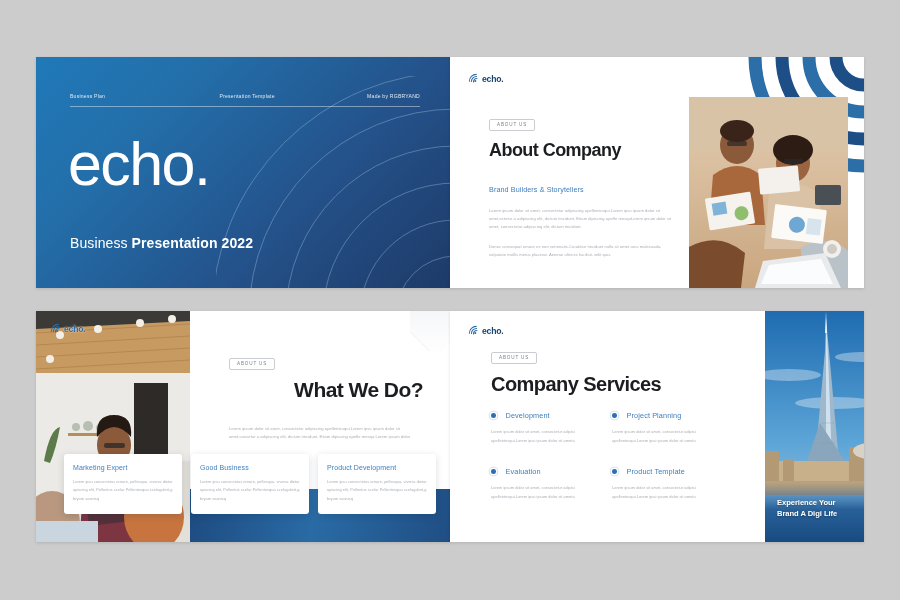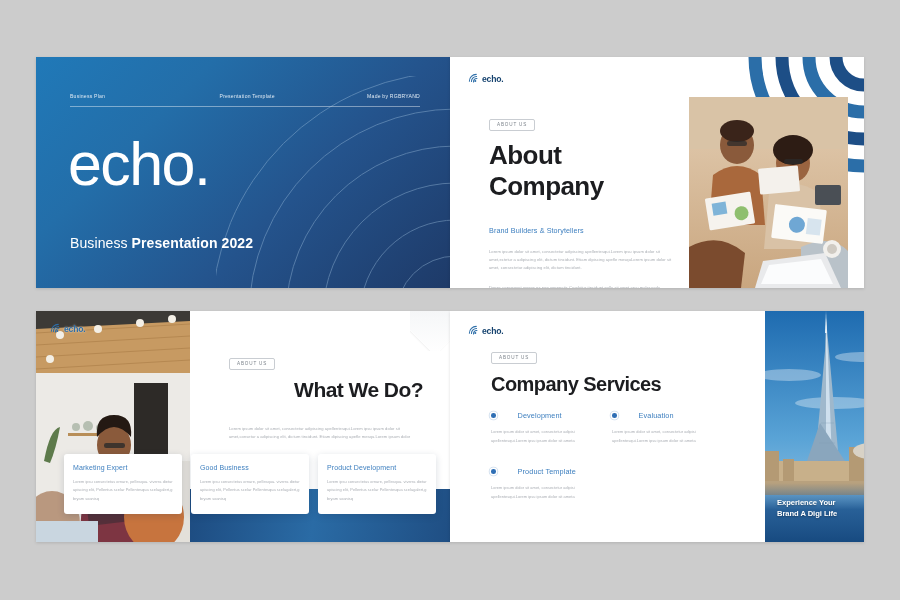--- a/index.html
+++ b/index.html
@@ -43,21 +43,21 @@
   .cover-sub b{font-weight:700;}
 
   
   .logo{display:flex;align-items:center;gap:3px;}
   .logo .mark{width:11px;height:11px;display:block;}
   .logo .word{color:#16436f;font-size:8.6px;font-weight:700;letter-spacing:-.2px;}
   .badge{
     display:inline-block;border:1px solid #c9cdd2;border-radius:2px;
     padding:2.5px 7px;color:#7b828a;font-size:4.6px;letter-spacing:.85px;
   }
-  .h-title{color:#1c1d20;font-size:26px;font-weight:700;letter-spacing:-.55px;}
+  .h-title{color:#1c1d20;font-size:18px;font-weight:700;letter-spacing:-.55px;}
   .lorem{color:#a9adb3;font-size:4.1px;line-height:2.05;letter-spacing:.05px;}
 
   
   .s2{position:relative;width:100%;height:100%;background:#fff;}
   .s2 .arcs{position:absolute;right:0;top:0;width:128px;height:128px;overflow:hidden;}
   .s2 .logo{position:absolute;left:18px;top:16px;}
   .s2 .left{position:absolute;left:39px;top:55px;width:190px;}
   .s2 .badge{margin-bottom:9px;}
   .s2 .h-title{margin:0 0 24px 0;}
   .s2 .kicker{color:#3d7fbf;font-size:7.2px;font-weight:400;letter-spacing:.1px;margin-bottom:13px;}
@@ -90,21 +90,21 @@
   .s3 .card .lorem{font-size:3.9px;line-height:2.15;}
 
   
   .s4{position:relative;width:100%;height:100%;background:#fff;}
   .s4 .logo{position:absolute;left:18px;top:14px;}
   .s4 .left{position:absolute;left:41px;top:34px;width:226px;}
   .s4 .badge{margin-bottom:9px;}
   .s4 .h-title{font-size:20px;margin:0 0 0 0;}
   .s4 .grid{position:absolute;left:41px;top:100px;width:228px;
     display:grid;grid-template-columns:1fr 1fr;gap:22px 14px;}
-  .s4 .item-head{display:flex;align-items:center;gap:22px;margin-bottom:8px;}
+  .s4 .item-head{display:flex;align-items:center;gap:10px;margin-bottom:8px;}
   .s4 .dot{width:4.6px;height:4.6px;border-radius:50%;background:#2f6fb5;
     box-shadow:0 0 0 1.4px #fff, 0 0 0 2.2px rgba(47,111,181,.25);flex:0 0 auto;}
   .s4 .item-head span{color:#3d7fbf;font-size:7.3px;letter-spacing:.1px;}
   .s4 .item .lorem{font-size:3.9px;line-height:2.2;padding-left:0;}
   .s4 .photo{position:absolute;right:0;top:0;width:99px;height:231px;overflow:hidden;}
   .s4 .cap{position:absolute;left:12px;bottom:22px;color:#fff;font-size:7.6px;
     font-weight:700;line-height:1.42;letter-spacing:-.05px;text-shadow:0 1px 2px rgba(0,0,0,.35);}
 </style>
 </head>
 <body>
@@ -332,20 +332,27 @@
       <div class="left">
         <div class="badge">ABOUT US</div>
         <div class="h-title">Company Services</div>
       </div>
 
       <div class="grid">
         <div class="item">
           <div class="item-head">
             <span class="dot"></span>
             <span>Development</span>
+          </div>
+          <div class="lorem">Lorem ipsum dolor sit amet, consectetur adipisi apellentesqui.Lorem ipsu ipsum dolor sit ameta</div>
+        </div>
+        <div class="item">
+          <div class="item-head">
+            <span class="dot"></span>
+            <span>Project Planning</span>
           </div>
           <div class="lorem">Lorem ipsum dolor sit amet, consectetur adipisi apellentesqui.Lorem ipsu ipsum dolor sit ameta</div>
         </div>
         <div class="item">
           <div class="item-head">
             <span class="dot"></span>
             <span>Evaluation</span>
           </div>
           <div class="lorem">Lorem ipsum dolor sit amet, consectetur adipisi apellentesqui.Lorem ipsu ipsum dolor sit ameta</div>
         </div>

